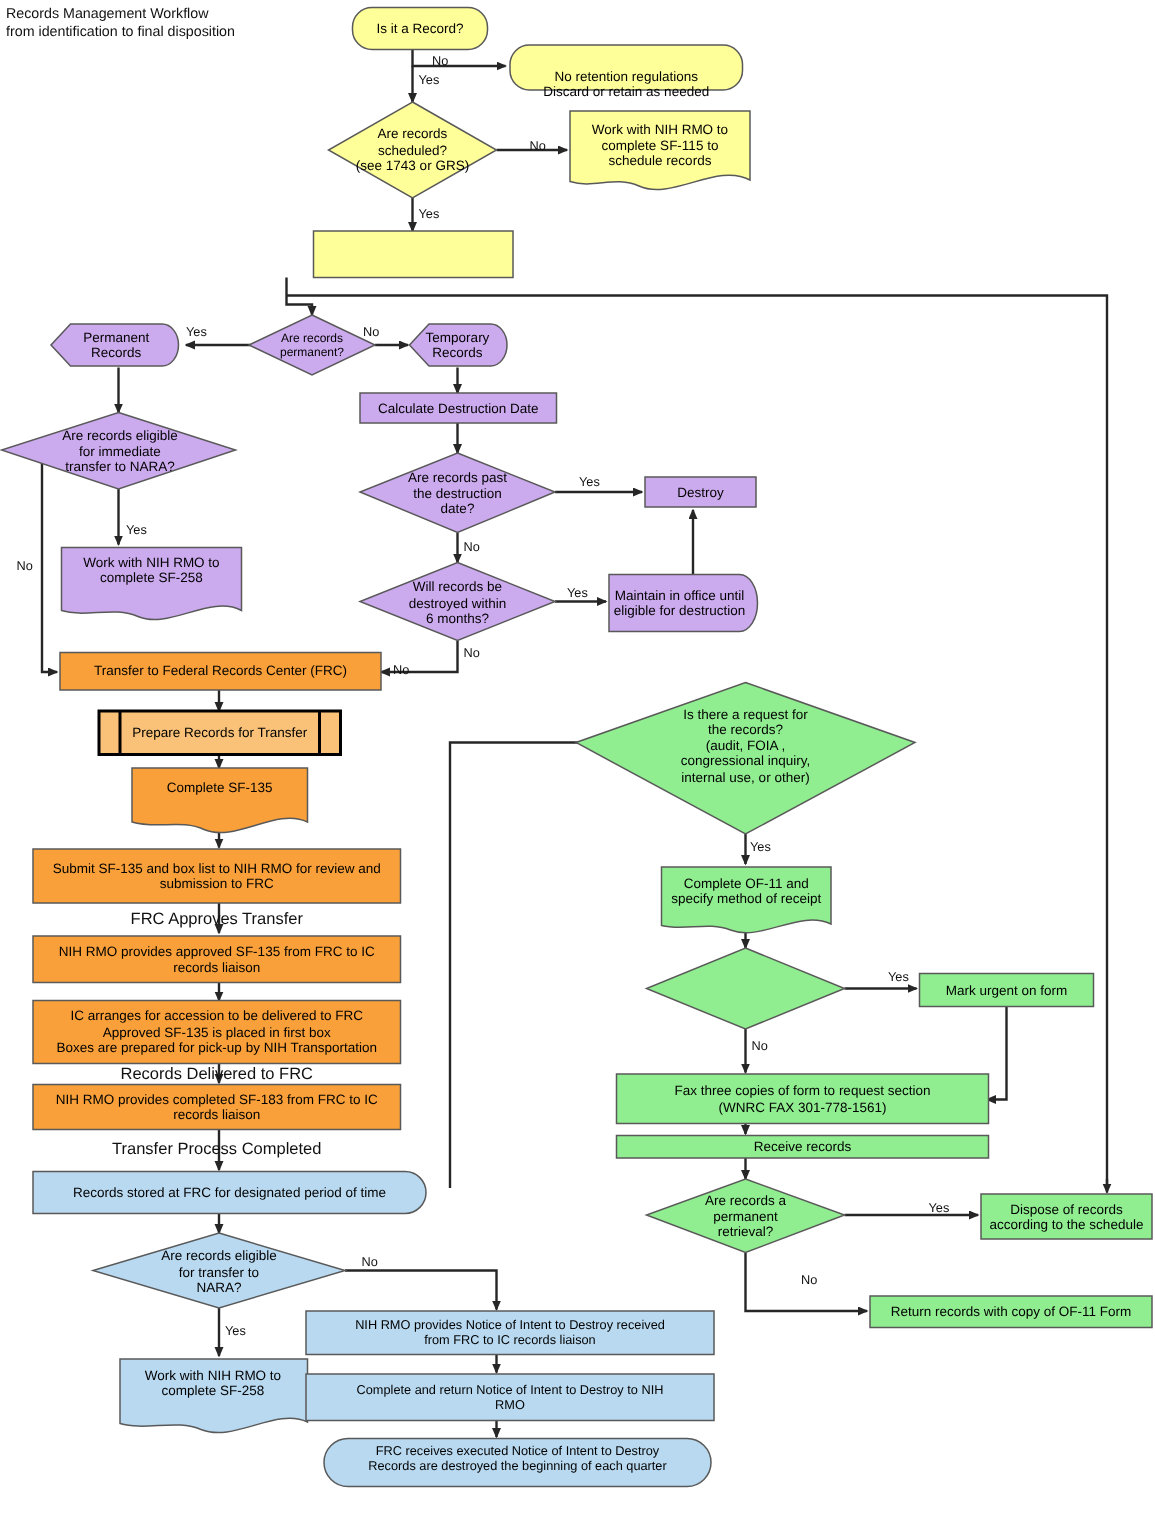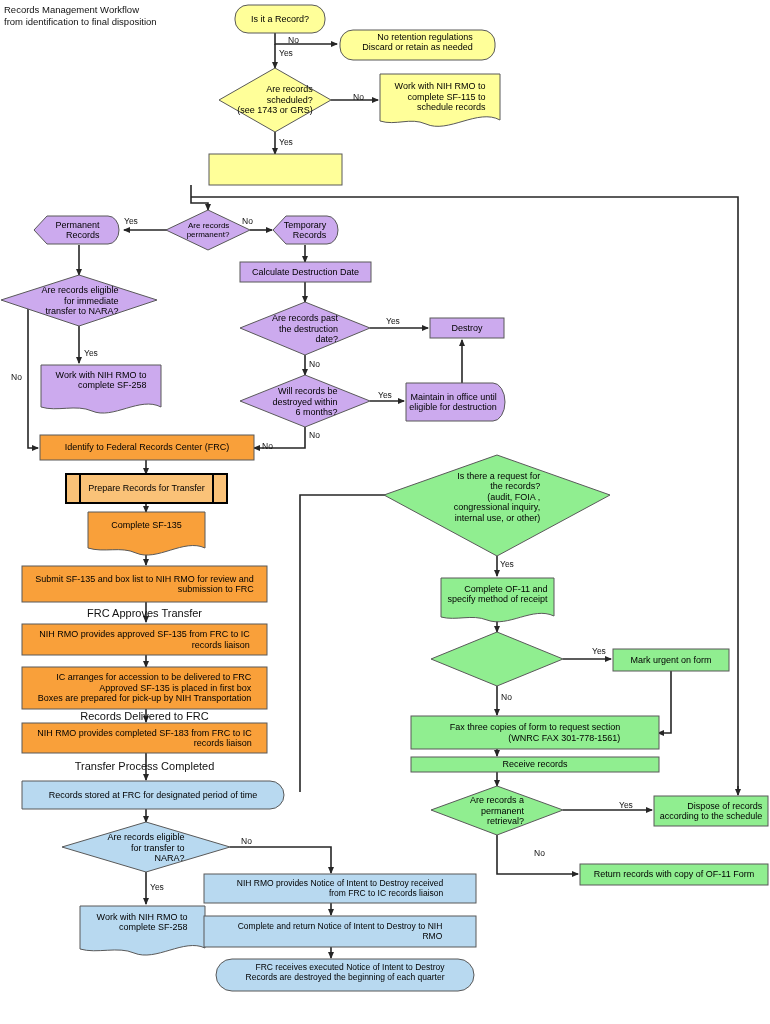--- a/index.html
+++ b/index.html
@@ -2,21 +2,21 @@
 <html><head>
 <meta charset="utf-8">
 <style>
   html,body{margin:0;padding:0;background:#ffffff;}
   body{width:770px;height:1024px;position:relative;overflow:hidden;
        font-family:"Liberation Sans","DejaVu Sans",sans-serif;}
   #canvas{position:absolute;left:0;top:0;width:770px;height:1024px;}
   svg.layer{position:absolute;left:0;top:0;width:770px;height:1024px;pointer-events:none;}
   .node{position:absolute;box-sizing:border-box;display:flex;align-items:center;
         justify-content:center;text-align:center;color:#000;line-height:1.15;}
-  .node span{display:block;padding:0 3px;white-space:pre-line;text-align:right;}
+  .node span{display:block;padding:0 3px;white-space:pre-line;}
   .fs9{font-size:9px;}
   .fs85{font-size:8.5px;}
   .fs8{font-size:8px;}
   .title{position:absolute;left:4px;top:4px;font-size:9.5px;line-height:1.3;color:#111;white-space:pre-line;}
   .edgelabel{position:absolute;font-size:8.5px;color:#111;white-space:nowrap;}
   .proclabel{position:absolute;font-size:11px;color:#111;white-space:nowrap;text-align:center;}
 </style>
 </head>
 <body>
 
@@ -194,21 +194,21 @@
       <rect x="654" y="796" width="114" height="30" fill="#90ee90"></rect>
 
       <rect x="580" y="864" width="188" height="21" fill="#90ee90"></rect>
     </g>
   </svg>
 
   <div class="node fs9" style="left:235px;top:5px;width:90px;height:28px;">
     <span>Is it a Record?</span>
     </div>
 
-  <div class="node fs9" style="left:340px;top:30px;width:155px;height:24px;">
+  <div class="node fs9" style="left:340px;top:44px;width:155px;height:24px;">
     <span>No retention regulations
 Discard or retain as needed</span>
     </div>
 
   <div class="node fs9" style="left:215px;top:74px;width:120px;height:52px;">
     <span>Are records
 scheduled?
 (see 1743 or GRS)</span>
     </div>
 
@@ -264,21 +264,21 @@
 destroyed within
 6 months?</span>
     </div>
 
   <div class="node fs9" style="left:406px;top:383px;width:94px;height:38px;">
     <span>Maintain in office until
 eligible for destruction</span>
     </div>
 
   <div class="node fs9" style="left:40px;top:435px;width:214px;height:25px;">
-    <span>Identify to Federal Records Center (FRC)</span>
+    <span>Transfer to Federal Records Center (FRC)</span>
     </div>
 
   <div class="node fs9" style="left:80px;top:474px;width:133px;height:29px;">
     <span>Prepare Records for Transfer</span>
     </div>
 
   <div class="node fs9" style="left:88px;top:514px;width:117px;height:22px;">
     <span>Complete SF-135</span>
     </div>
 

